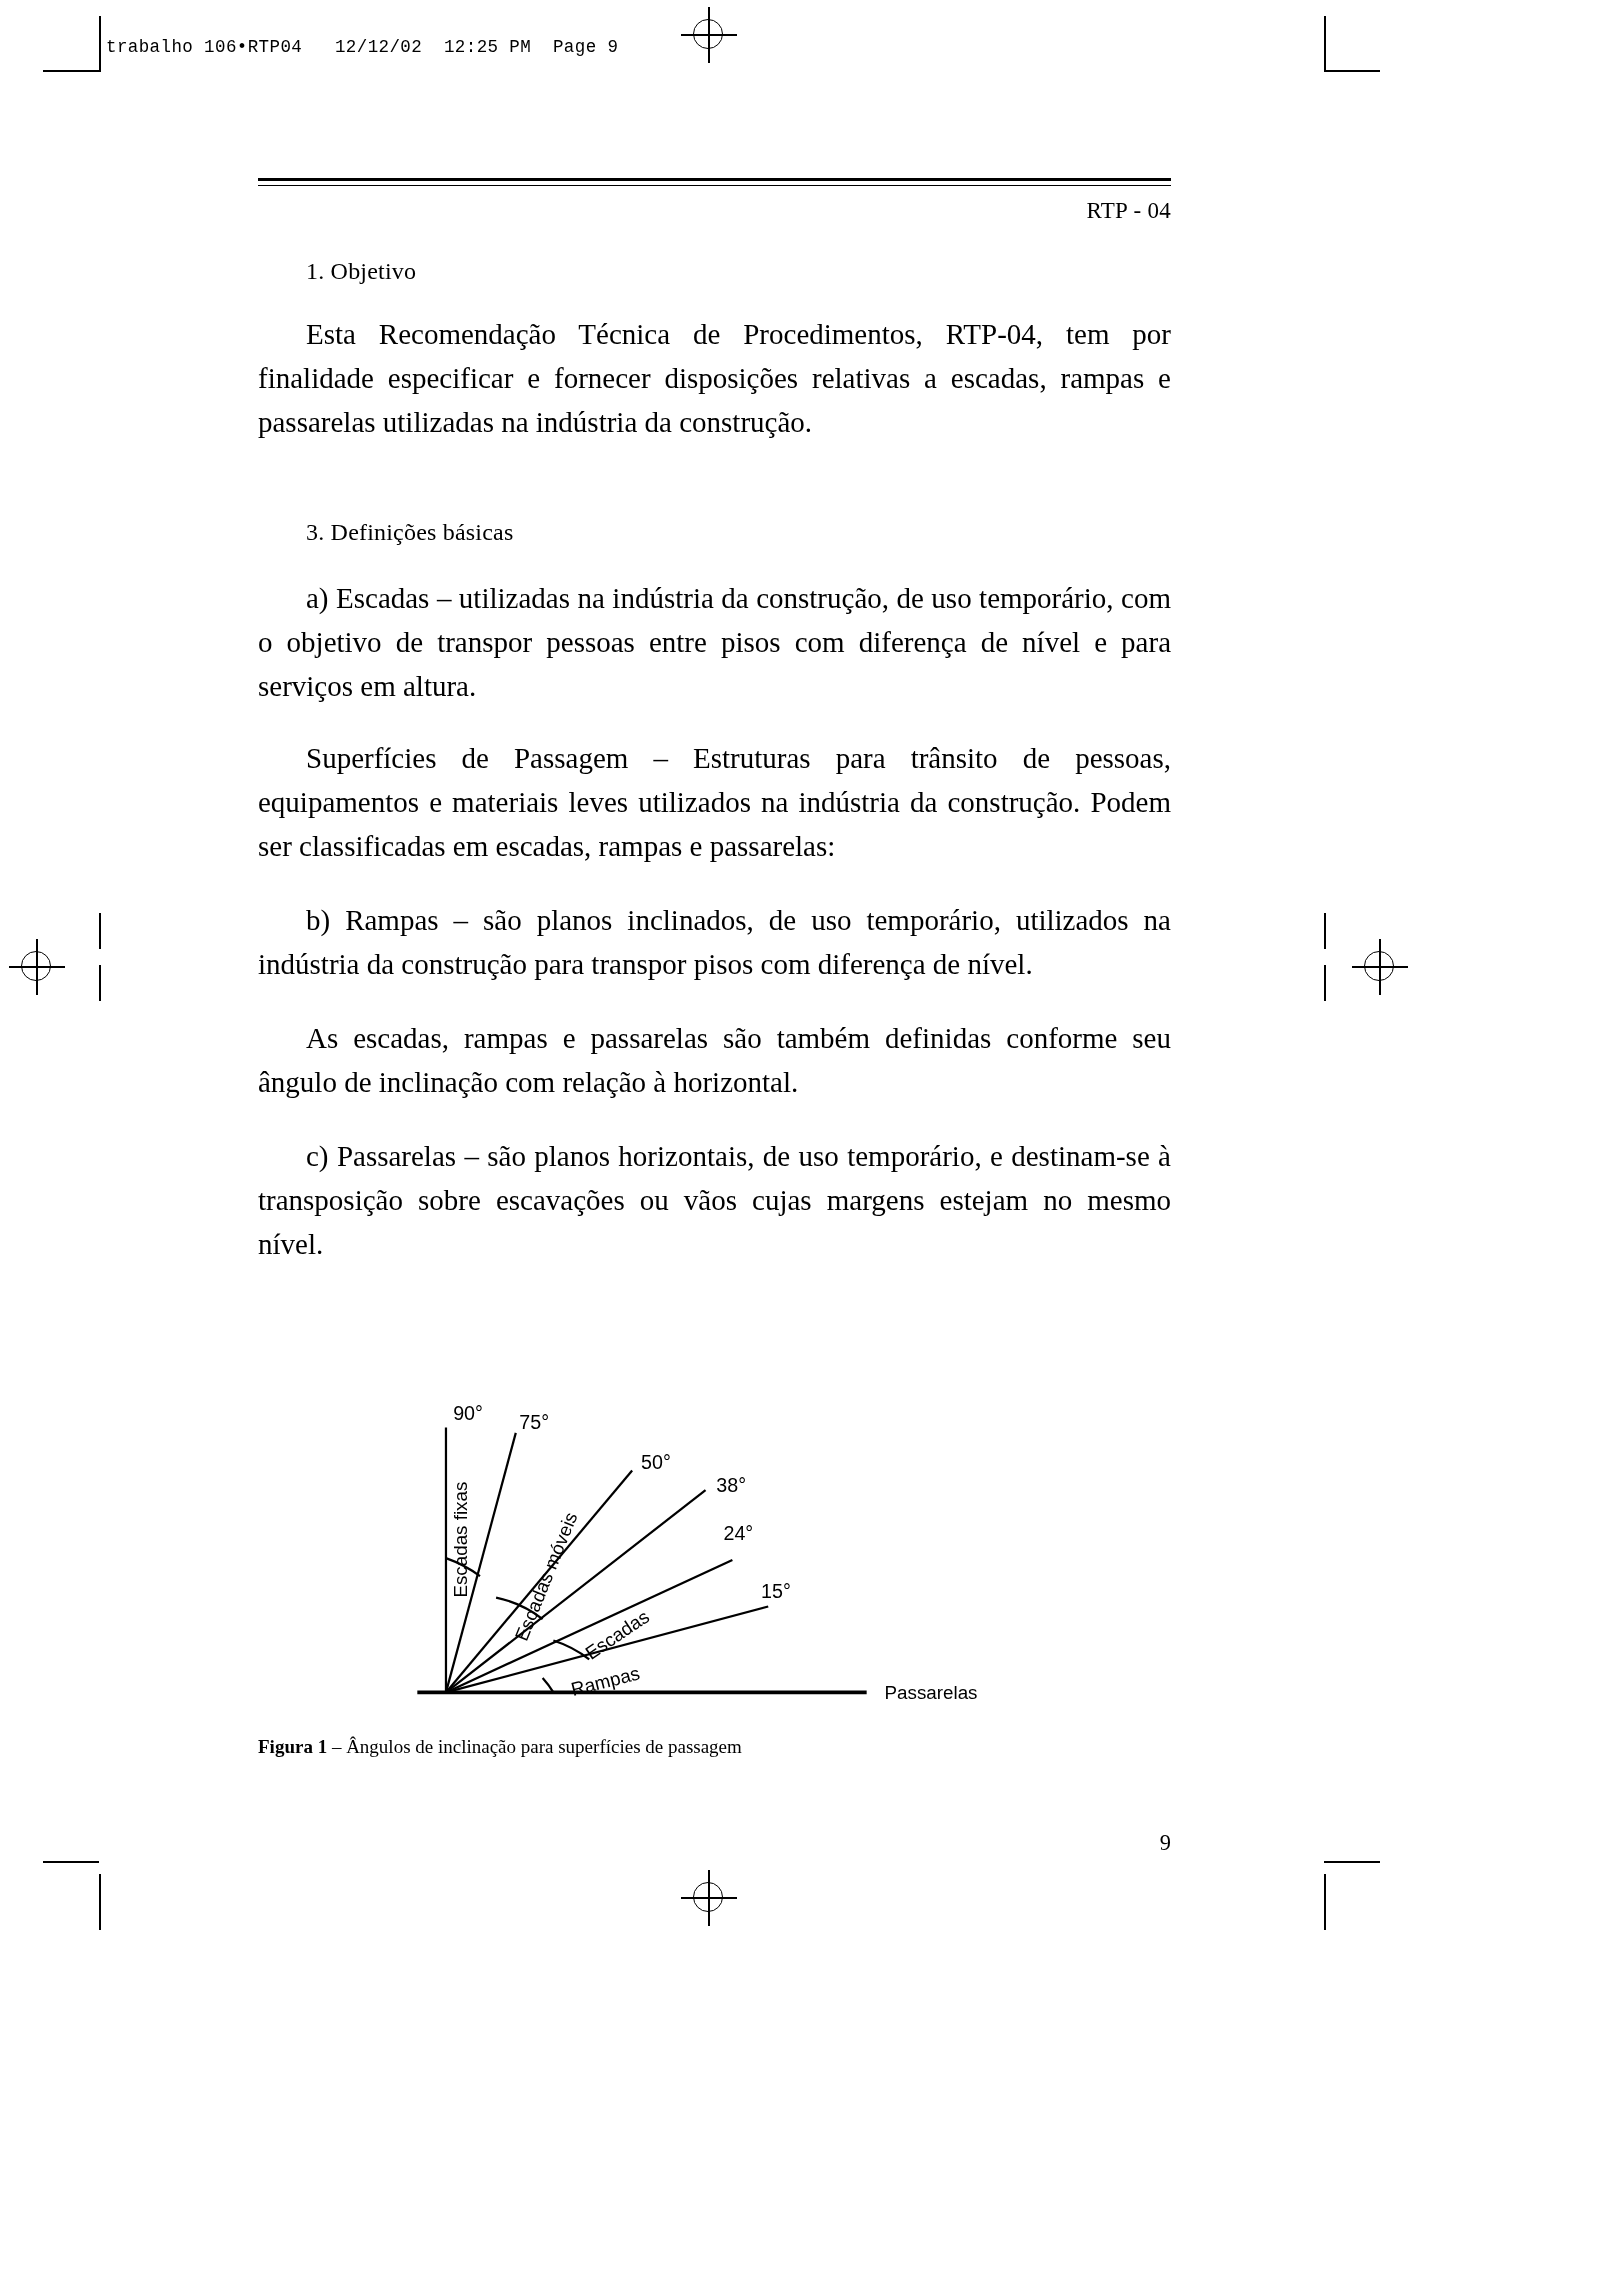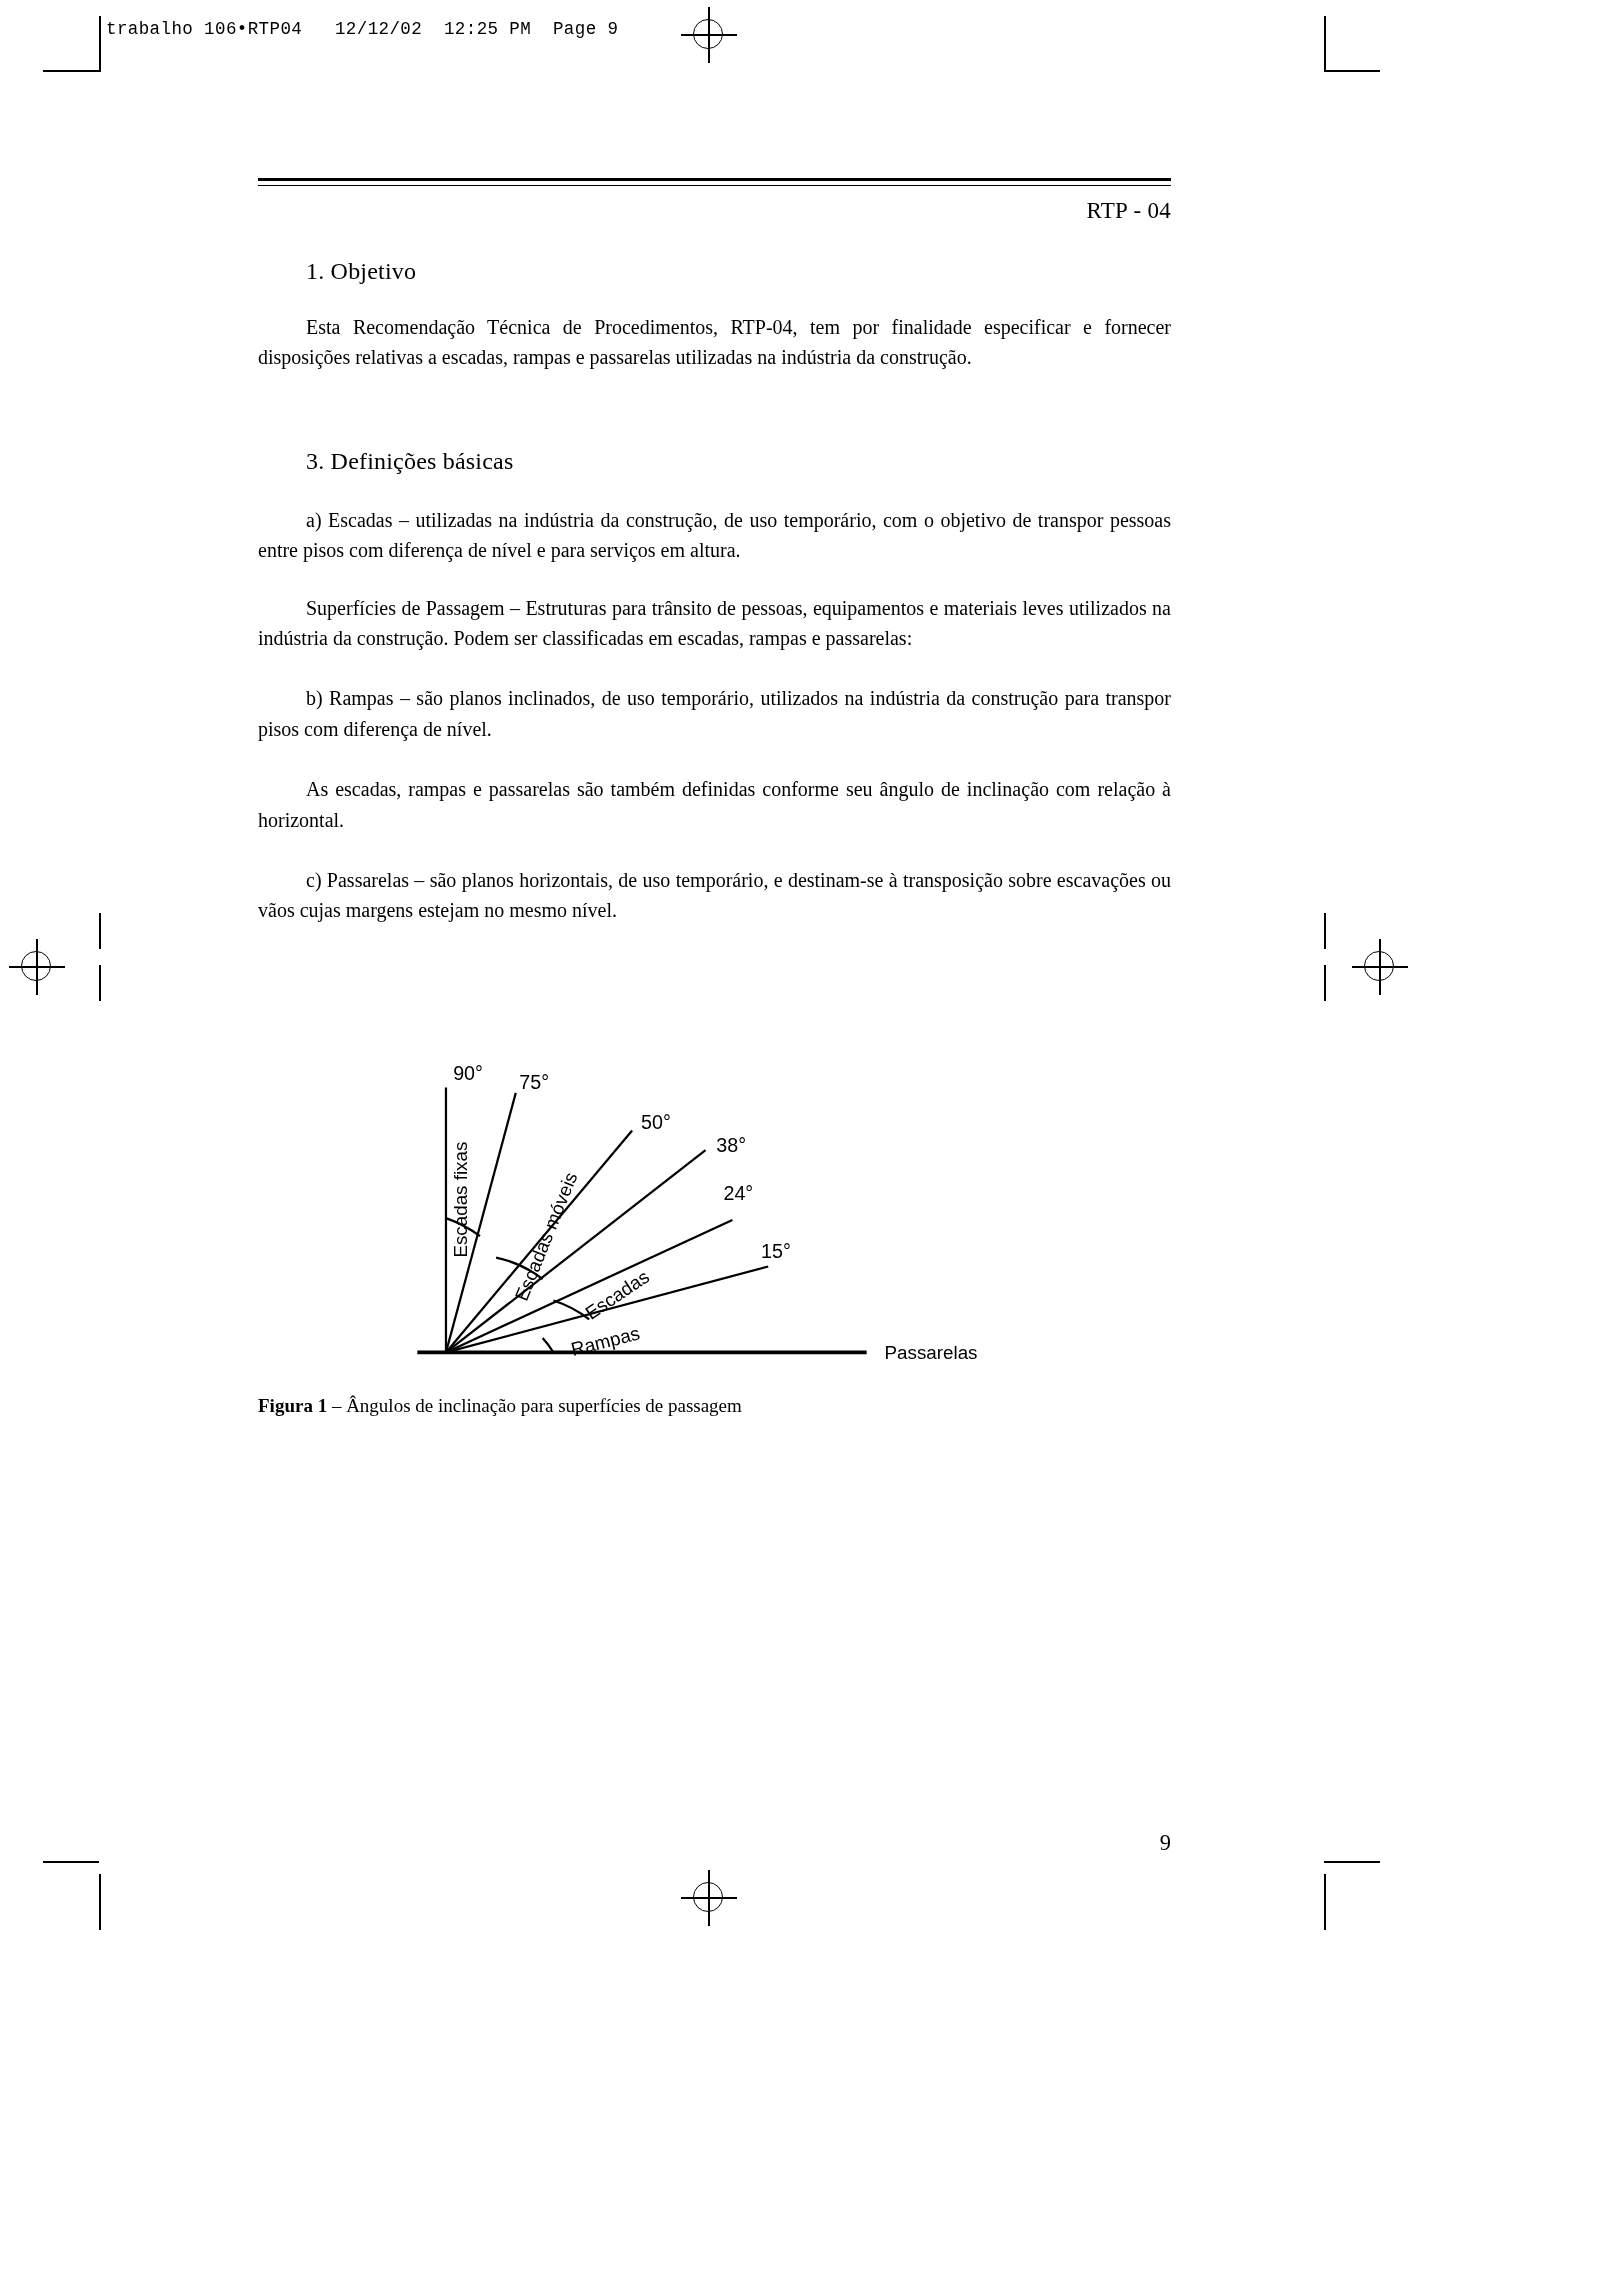--- a/index.html
+++ b/index.html
@@ -50,21 +50,21 @@
     position: absolute;
     left: 27px; top: 0;
     width: 1.8px; height: 56px;
     background: #000;
   }
 
   
   .slug {
     position: absolute;
     left: 106px;
-    top: 19px;
+    top: 37px;
     font-family: "Liberation Mono", monospace;
     font-size: 17.5px;
     letter-spacing: 0.4px;
     white-space: pre;
     color: #000;
   }
 
   
   .content {
     position: absolute;
@@ -99,21 +99,21 @@
     font-size: 24px;
     font-weight: normal;
     margin: 34px 0 0 48px;
     letter-spacing: 0.2px;
   }
   h2.sec.second {
     margin-top: 75px;
   }
 
   p.body {
-    font-size: 20px;
+    font-size: 29px;
     line-height: 1.52;
     margin: 27px 0 0 0;
     text-align: justify;
     text-indent: 48px;
   }
   p.body.tight {
     margin-top: 30px;
   }
 
   

